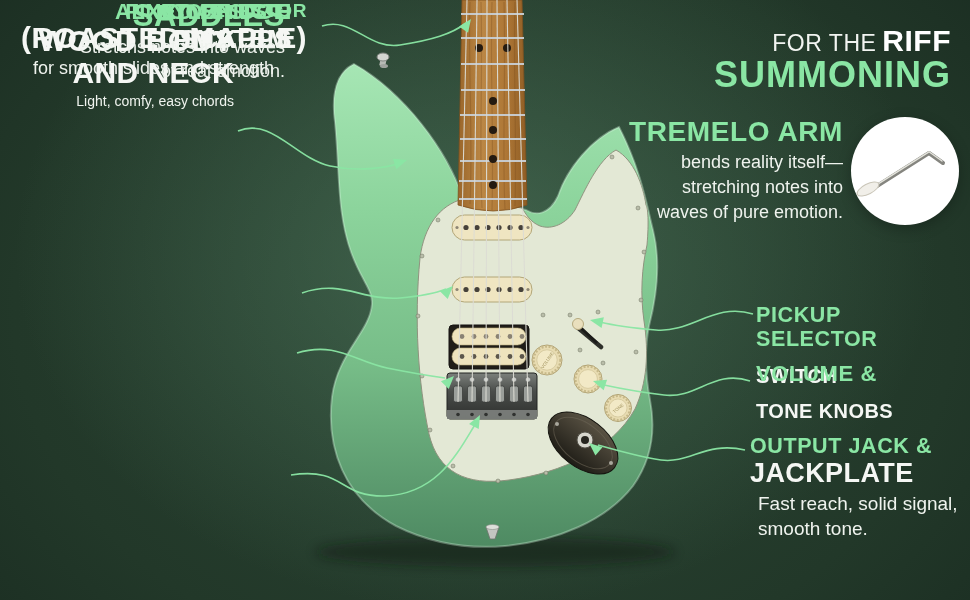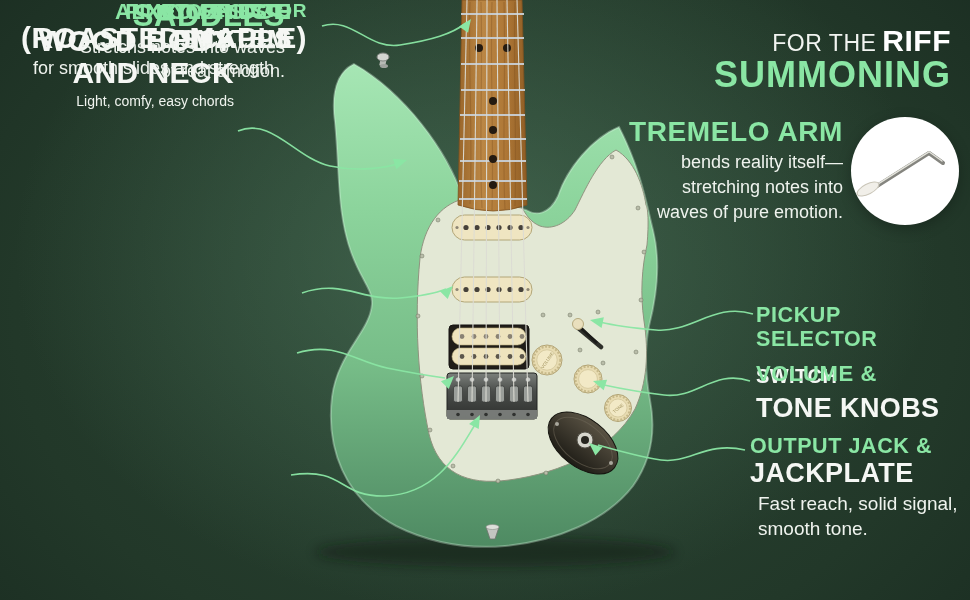--- a/index.html
+++ b/index.html
@@ -53,21 +53,21 @@
   .trem-circle{position:absolute;left:851px;top:117px;width:108px;height:108px;border-radius:50%;
     background:#FFFFFF;box-shadow:0 4px 14px rgba(0,0,0,0.25);}
   .trem-circle svg{display:block;width:108px;height:108px;}
 
   .co-selector{left:756px;top:303px;width:210px;}
   .co-selector .lbl{font-size:21.5px;}
   .co-selector .ttl{font-size:20px;margin-top:15px;}
 
   .co-knobs{left:756px;top:362px;width:210px;}
   .co-knobs .lbl{font-size:22px;}
-  .co-knobs .ttl{font-size:27px;margin-top:7px;}
+  .co-knobs .ttl{font-size:20px;margin-top:14px;}
 
   .co-jack{left:750px;top:434px;width:215px;}
   .co-jack .lbl{font-size:21.5px;}
   .co-jack .ttl{font-size:27px;margin-top:1px;}
   .co-jack .dsc{font-size:19px;margin-top:4px;margin-left:8px;}
 </style>
 </head>
 <body>
 
 <div class="stage">

